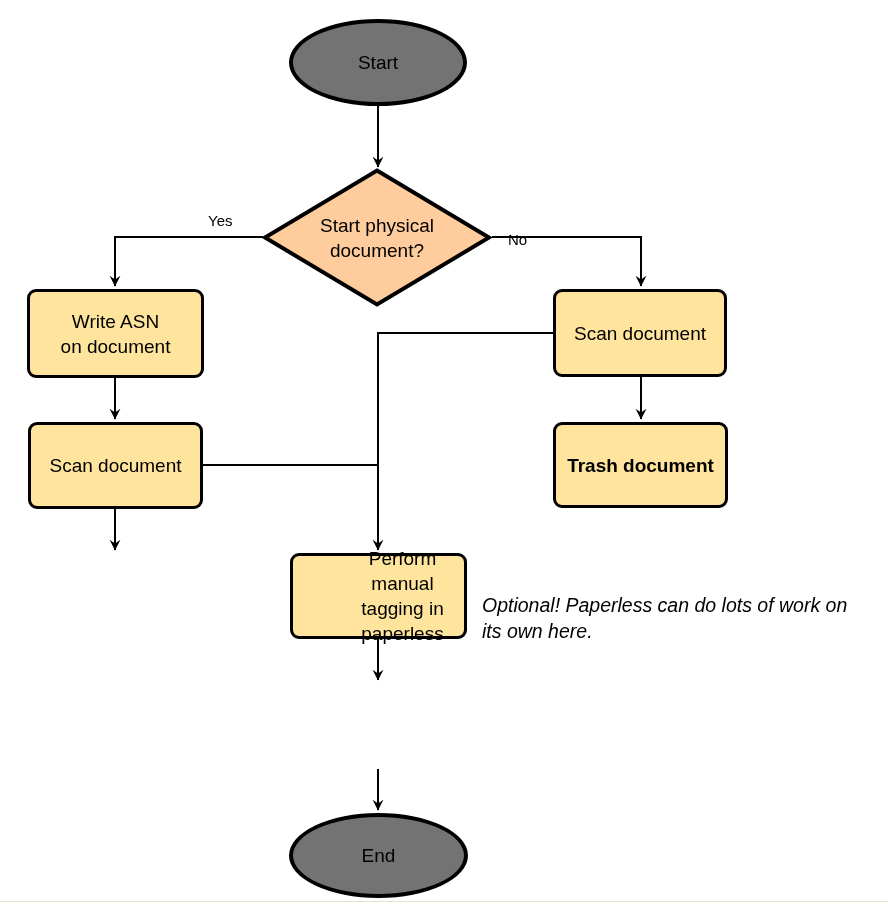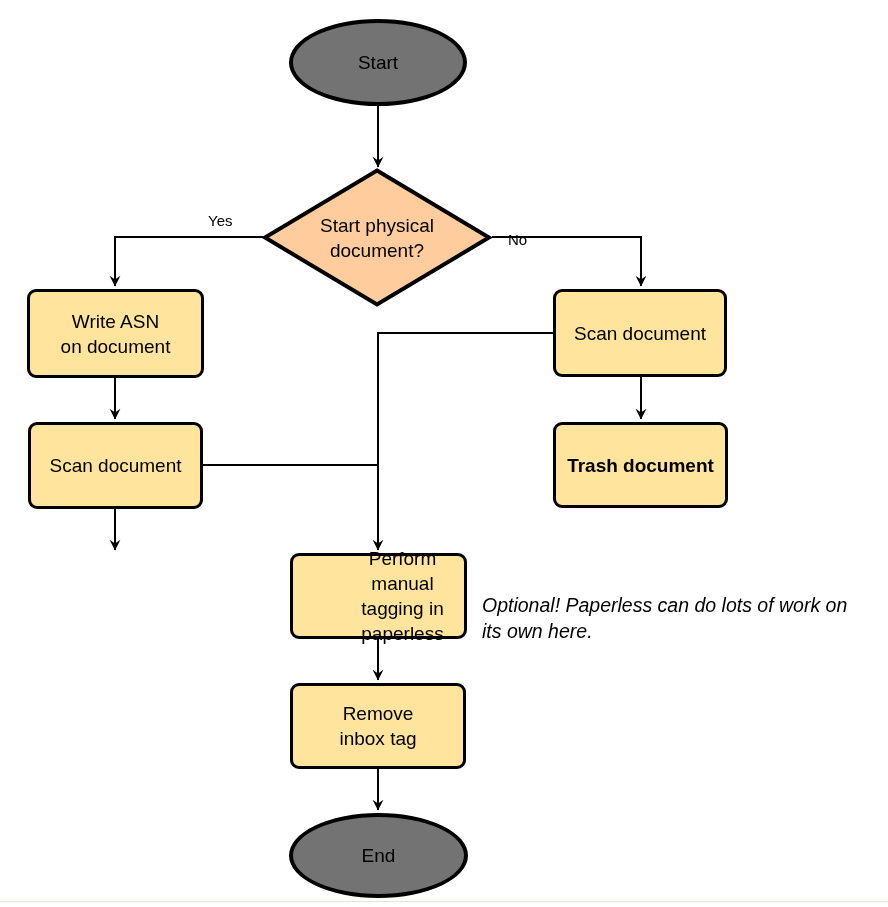--- a/index.html
+++ b/index.html
@@ -122,22 +122,20 @@
   <div class="edge-label" id="label-no">No</div>
 
   <div class="node process" id="write-asn">Write ASN
 on document</div>
   <div class="node process" id="scan-left">Scan document</div>
   <div class="node process" id="scan-right">Scan document</div>
   <div class="node process" id="trash">Trash document</div>
   <div class="node process" id="tagging">Perform manual
 tagging in
 paperless</div>
-  <div class="node process" id="remove-inbox">Remove
-inbox tag</div>
 
   <div class="node terminal" id="end">End</div>
 
   <div class="annotation">Optional! Paperless can do lots of work on
 its own here.</div>
 
   <div class="bottom-line"></div>
 </div>
 
 </body></html>

